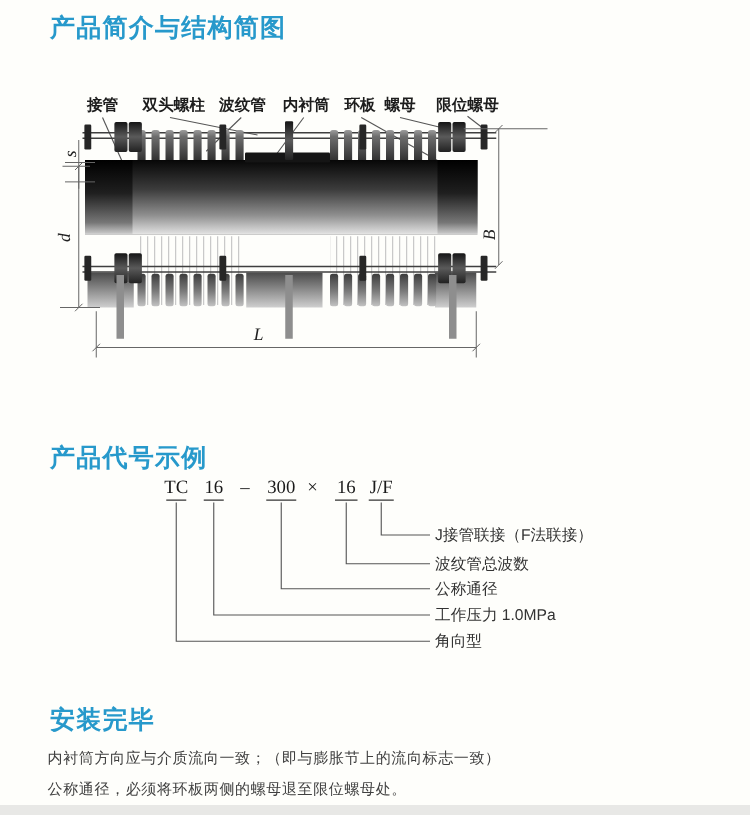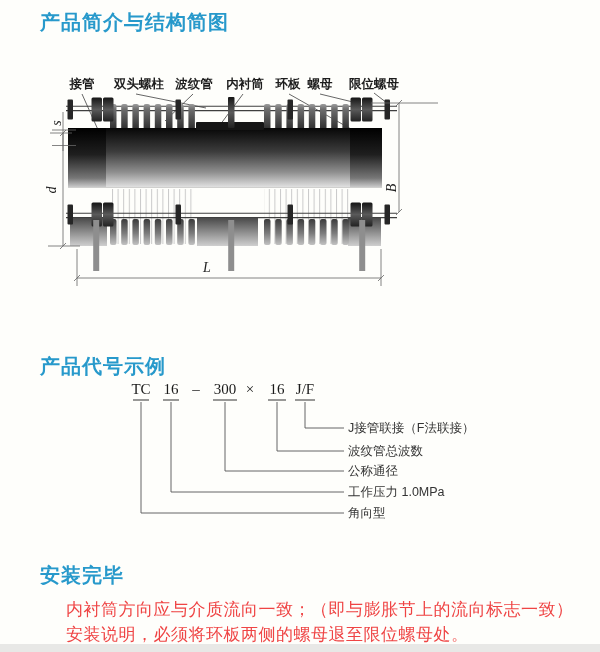--- a/index.html
+++ b/index.html
@@ -9,21 +9,21 @@
     font-family:"Liberation Sans","DejaVu Sans",sans-serif;
   }
   .sec-title{
     position:absolute;left:40px;
     font-size:20px;font-weight:bold;color:#2799cb;letter-spacing:1px;
   }
   #title-intro{top:9px;}
   #title-code{top:353px;}
   #title-install{top:562px;}
   .install-line{
-    position:absolute;left:66px;font-size:17px;color:#ef4444;letter-spacing:0.5px;
+    position:absolute;left:38px;font-size:12px;color:#404040;letter-spacing:0.5px;
   }
   #install-line-1{top:598px;}
   #install-line-2{top:623px;}
   svg{position:absolute;left:0;}
   #structure-svg{top:55px;}
   #codefig-svg{top:370px;}
   .part-label{font-size:12.5px;font-weight:bold;fill:#1d1d1d;}
   .dim-letter{font-family:"Liberation Serif","DejaVu Serif",serif;font-style:italic;font-size:14px;fill:#222;}
   .code-token{font-family:"Liberation Serif","DejaVu Serif",serif;font-size:15px;fill:#1a1a1a;}
   .callout-label{font-size:12.5px;fill:#333;}
@@ -255,15 +255,15 @@
   <g>
     <text class="callout-label" x="348" y="432">J接管联接（F法联接）</text>
     <text class="callout-label" x="348" y="455">波纹管总波数</text>
     <text class="callout-label" x="348" y="475">公称通径</text>
     <text class="callout-label" x="348" y="496">工作压力 1.0MPa</text>
     <text class="callout-label" x="348" y="517">角向型</text>
   </g>
 </svg>
 
 <div class="install-line" id="install-line-1">内衬筒方向应与介质流向一致；（即与膨胀节上的流向标志一致）</div>
-<div class="install-line" id="install-line-2">安装说明，必须将环板两侧的螺母退至限位螺母处。</div>
+<div class="install-line" id="install-line-2">公称通径，必须将环板两侧的螺母退至限位螺母处。</div>
 
 <div id="bottom-strip"></div>
 
 </body></html>

